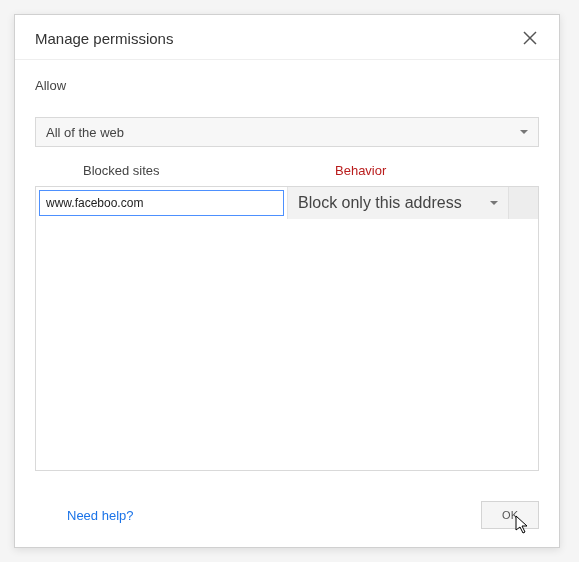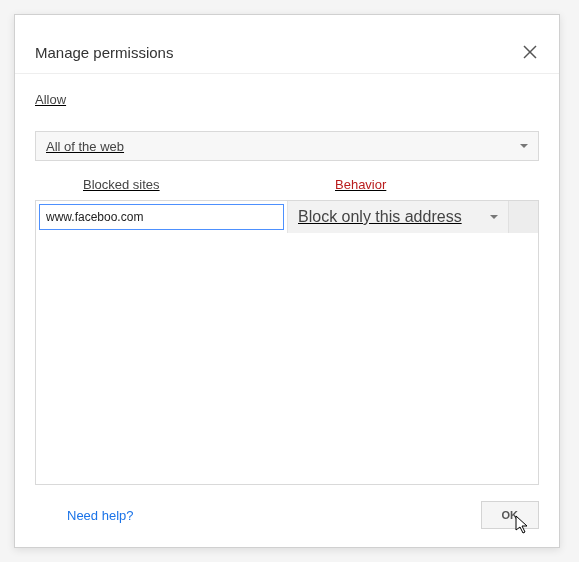--- a/index.html
+++ b/index.html
@@ -21,41 +21,40 @@
       width: 546px;
       height: 534px;
       background: #fff;
       border: 1px solid #d0d0d0;
       box-shadow: 0 2px 8px rgba(0,0,0,0.1);
     }
     .dialog-header {
       display: flex;
       align-items: center;
       justify-content: space-between;
-      padding: 28px 20px 12px 20px;
+      padding: 14px 20px 12px 20px;
       border-bottom: 1px solid #eeeeee;
     }
     .dialog-title {
       font-size: 15px;
       color: #333;
       font-weight: normal;
     }
     .close-btn {
       width: 18px;
       height: 18px;
       cursor: pointer;
       display: flex;
       align-items: center;
       justify-content: center;
       color: #555;
     }
     .close-btn svg { width: 14px; height: 14px; }
     .dialog-body {
       padding: 18px 20px 10px 20px;
-      text-decoration: underline;
     }
     .section-label {
       font-size: 13px;
       color: #444;
       margin-bottom: 8px;
     }
     .select-row {
       display: flex;
       align-items: center;
       justify-content: space-between;
@@ -151,21 +150,21 @@
       font-size: 13px;
       text-decoration: none;
       cursor: pointer;
       margin-left: 32px;
     }
     .ok-btn {
       background: #f5f5f5;
       border: 1px solid #d4d4d4;
       color: #555;
       font-size: 11px;
-      font-weight: bold;
+      font-weight: normal;
       padding: 7px 20px;
       cursor: pointer;
       font-family: Arial, sans-serif;
     }
     .cursor {
       position: absolute;
       bottom: 12px;
       right: 28px;
       width: 16px;
       height: 20px;

